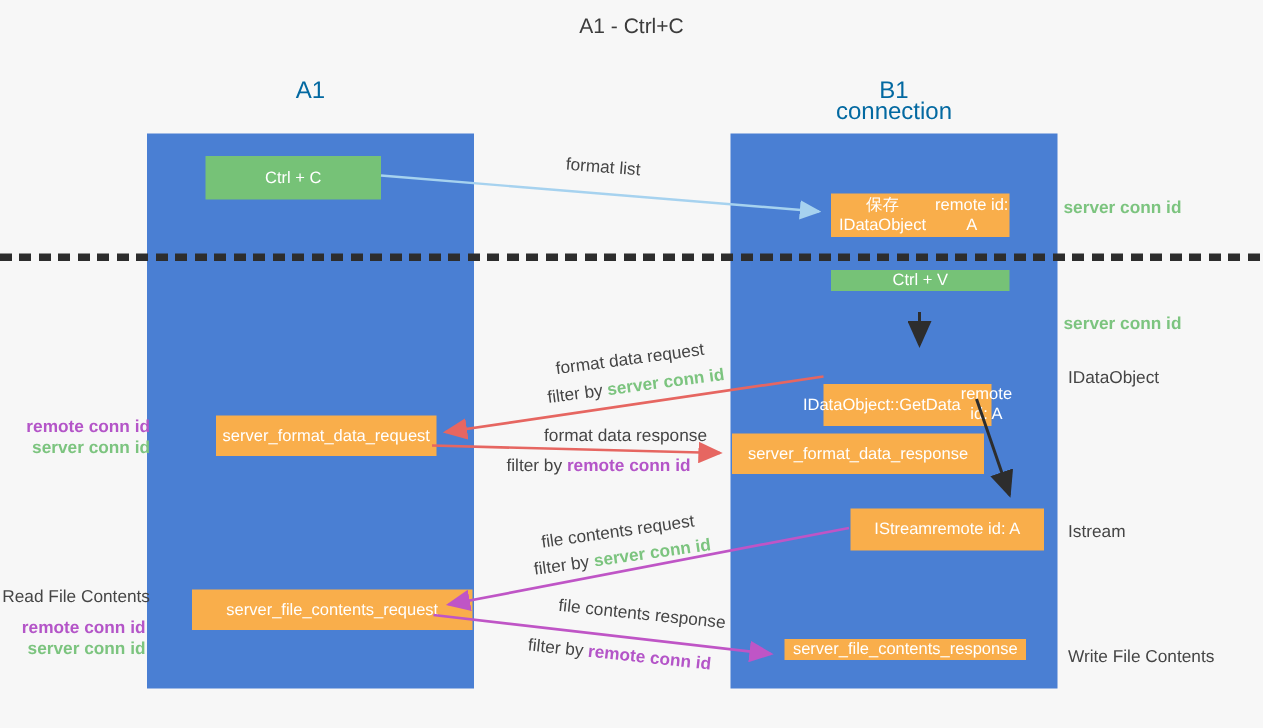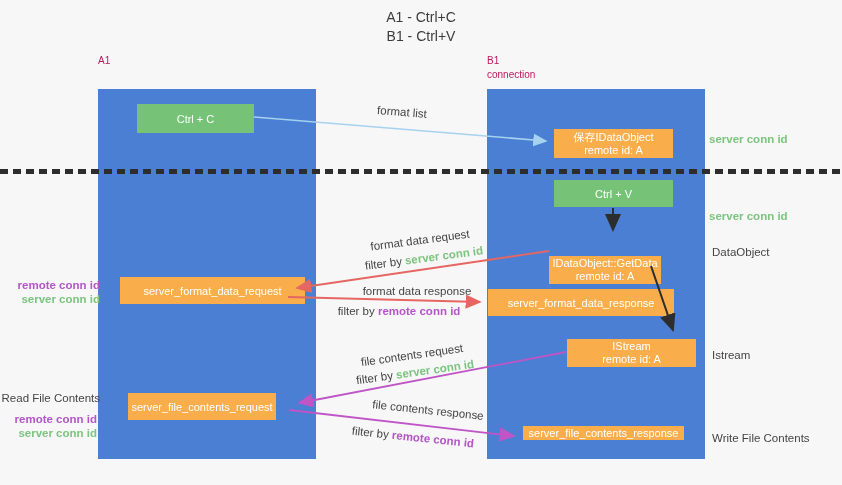--- a/index.html
+++ b/index.html
@@ -4,48 +4,47 @@
 <style>
   html,body{margin:0;padding:0;}
   body{font-family:"Liberation Sans",sans-serif;background:#f7f7f7;}
   #stage{position:relative;width:842px;height:485px;background:#f7f7f7;overflow:hidden;}
 
   .title{position:absolute;top:8px;left:0;width:842px;text-align:center;
          color:#3c3c3c;font-size:14px;line-height:19px;}
 
   .col{position:absolute;top:89px;height:370px;width:218px;background:#4a7fd3;z-index:1;}
   .col-a{left:98px;} .col-b{left:487px;}
-  .col-header{position:absolute;top:54px;width:218px;text-align:left;
-              color:#be185d;font-size:10px;line-height:14px;z-index:2;}
+  .col-header{position:absolute;top:54px;width:218px;text-align:center;
+              color:#0369a1;font-size:16px;line-height:14px;z-index:2;}
 
   .dotline{position:absolute;left:0;top:169px;width:842px;height:5px;z-index:6;
            background:repeating-linear-gradient(90deg,#2d2d2d 0 8px,transparent 8px 13px);}
 
   .box{position:absolute;display:flex;align-items:center;justify-content:center;
        color:#ffffff;font-size:11px;text-align:center;z-index:4;}
   .box.orange{background:#f9ae4b;}
   .box.green{background:#76c277;}
-  .two-line{flex-direction:column;line-height:13px;}
+  .two-line{line-height:13px;}
 
   svg.arrows{position:absolute;left:0;top:0;z-index:5;pointer-events:none;}
 
   .flow-label{position:absolute;white-space:nowrap;font-size:11.5px;color:#454545;z-index:7;}
   .side-label{position:absolute;white-space:nowrap;font-size:11.5px;color:#454545;z-index:7;}
   .right-align{text-align:right;}
   .green-txt{color:#7cc47f;font-weight:bold;}
   .purple-txt{color:#b455c8;font-weight:bold;}
 </style>
 </head>
 <body>
 
 <div id="stage">
 
   <div class="title">
     <div>A1 - Ctrl+C</div>
-    <div>B1 - Ctrl+V</div>
   </div>
 
   <div class="col-header" style="left:98px;">
     <div>A1</div>
   </div>
   <div class="col-header" style="left:487px;">
     <div>B1</div>
     <div>connection</div>
   </div>
 
@@ -54,37 +53,37 @@
 
   <div class="dotline"></div>
 
   <div class="box green" style="left:137px;top:104px;width:117px;height:29px;">Ctrl + C</div>
 
   <div class="box orange two-line" style="left:554px;top:129px;width:119px;height:29px;">
     <span>保存IDataObject</span>
     <span>remote id: A</span>
   </div>
 
-  <div class="box green" style="left:554px;top:180px;width:119px;height:27px;">Ctrl + V</div>
+  <div class="box green" style="left:554px;top:180px;width:119px;height:14px;">Ctrl + V</div>
 
   <div class="box orange two-line" style="left:549px;top:256px;width:112px;height:28px;">
     <span>IDataObject::GetData</span>
     <span>remote id: A</span>
   </div>
 
-  <div class="box orange" style="left:120px;top:277px;width:185px;height:27px;">server_format_data_request</div>
+  <div class="box orange" style="left:144px;top:277px;width:147px;height:27px;">server_format_data_request</div>
 
-  <div class="box orange" style="left:488px;top:289px;width:186px;height:27px;">server_format_data_response</div>
+  <div class="box orange" style="left:488px;top:289px;width:168px;height:27px;">server_format_data_response</div>
 
   <div class="box orange two-line" style="left:567px;top:339px;width:129px;height:28px;">
     <span>IStream</span>
     <span>remote id: A</span>
   </div>
 
-  <div class="box orange" style="left:128px;top:393px;width:148px;height:27px;">server_file_contents_request</div>
+  <div class="box orange" style="left:128px;top:393px;width:187px;height:27px;">server_file_contents_request</div>
 
   <div class="box orange" style="left:523px;top:426px;width:161px;height:14px;">server_file_contents_response</div>
 
   <svg class="arrows" width="842" height="485" viewBox="0 0 842 485">
     <defs>
       <marker id="ah-blue" markerWidth="9" markerHeight="8" refX="8" refY="4" orient="auto">
         <path d="M0,0 L9,4 L0,8 z" fill="#a6d2ef"></path>
       </marker>
       <marker id="ah-red" markerWidth="9" markerHeight="8" refX="8" refY="4" orient="auto">
         <path d="M0,0 L9,4 L0,8 z" fill="#e66661"></path>
@@ -126,21 +125,21 @@
   </div>
 
   <div class="flow-label" style="left:428px;top:410px;transform:translate(-50%,-50%) rotate(6deg);">file contents response</div>
   <div class="flow-label" style="left:413px;top:437px;transform:translate(-50%,-50%) rotate(6deg);">
     <span>filter by</span>
     <span class="purple-txt">remote conn id</span>
   </div>
 
   <div class="side-label green-txt" style="left:709px;top:133px;">server conn id</div>
   <div class="side-label green-txt" style="left:709px;top:210px;">server conn id</div>
-  <div class="side-label" style="left:712px;top:246px;">DataObject</div>
+  <div class="side-label" style="left:712px;top:246px;">IDataObject</div>
   <div class="side-label" style="left:712px;top:349px;">Istream</div>
   <div class="side-label" style="left:712px;top:432px;">Write File Contents</div>
 
   <div class="side-label right-align" style="right:742px;top:278px;line-height:14px;">
     <div class="purple-txt">remote conn id</div>
     <div class="green-txt">server conn id</div>
   </div>
   <div class="side-label right-align" style="right:742px;top:392px;">Read File Contents</div>
   <div class="side-label right-align" style="right:745px;top:412px;line-height:14px;">
     <div class="purple-txt">remote conn id</div>

